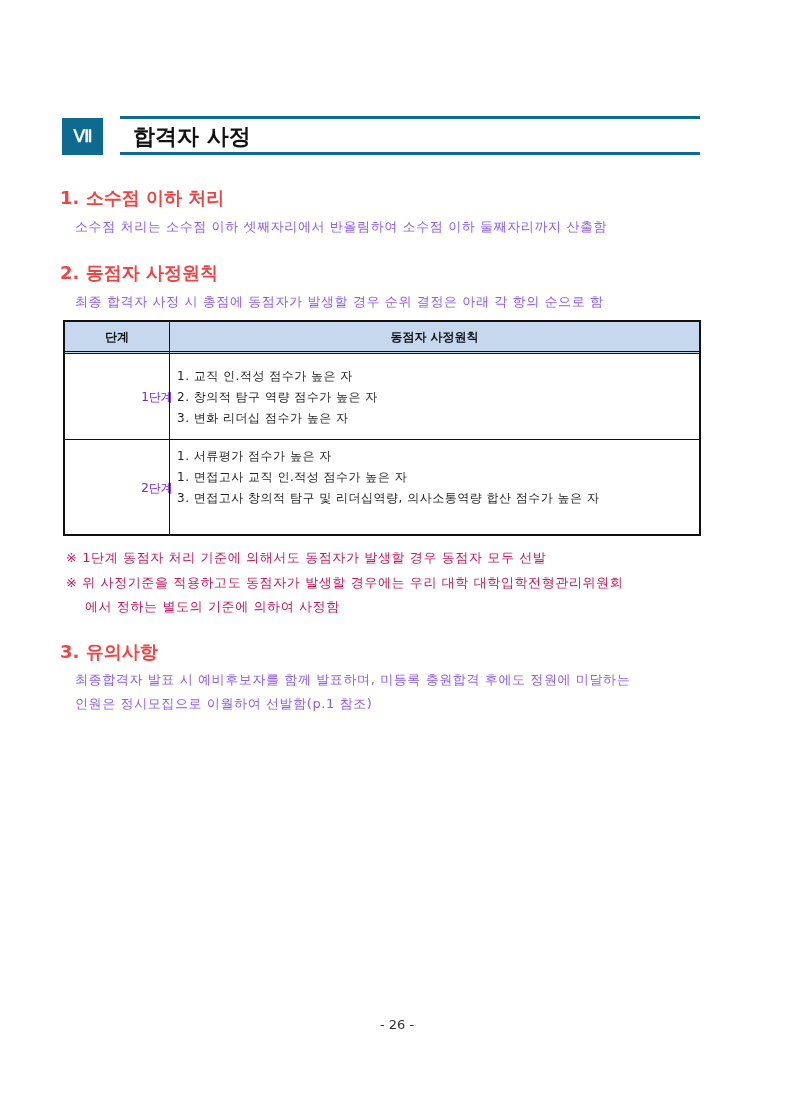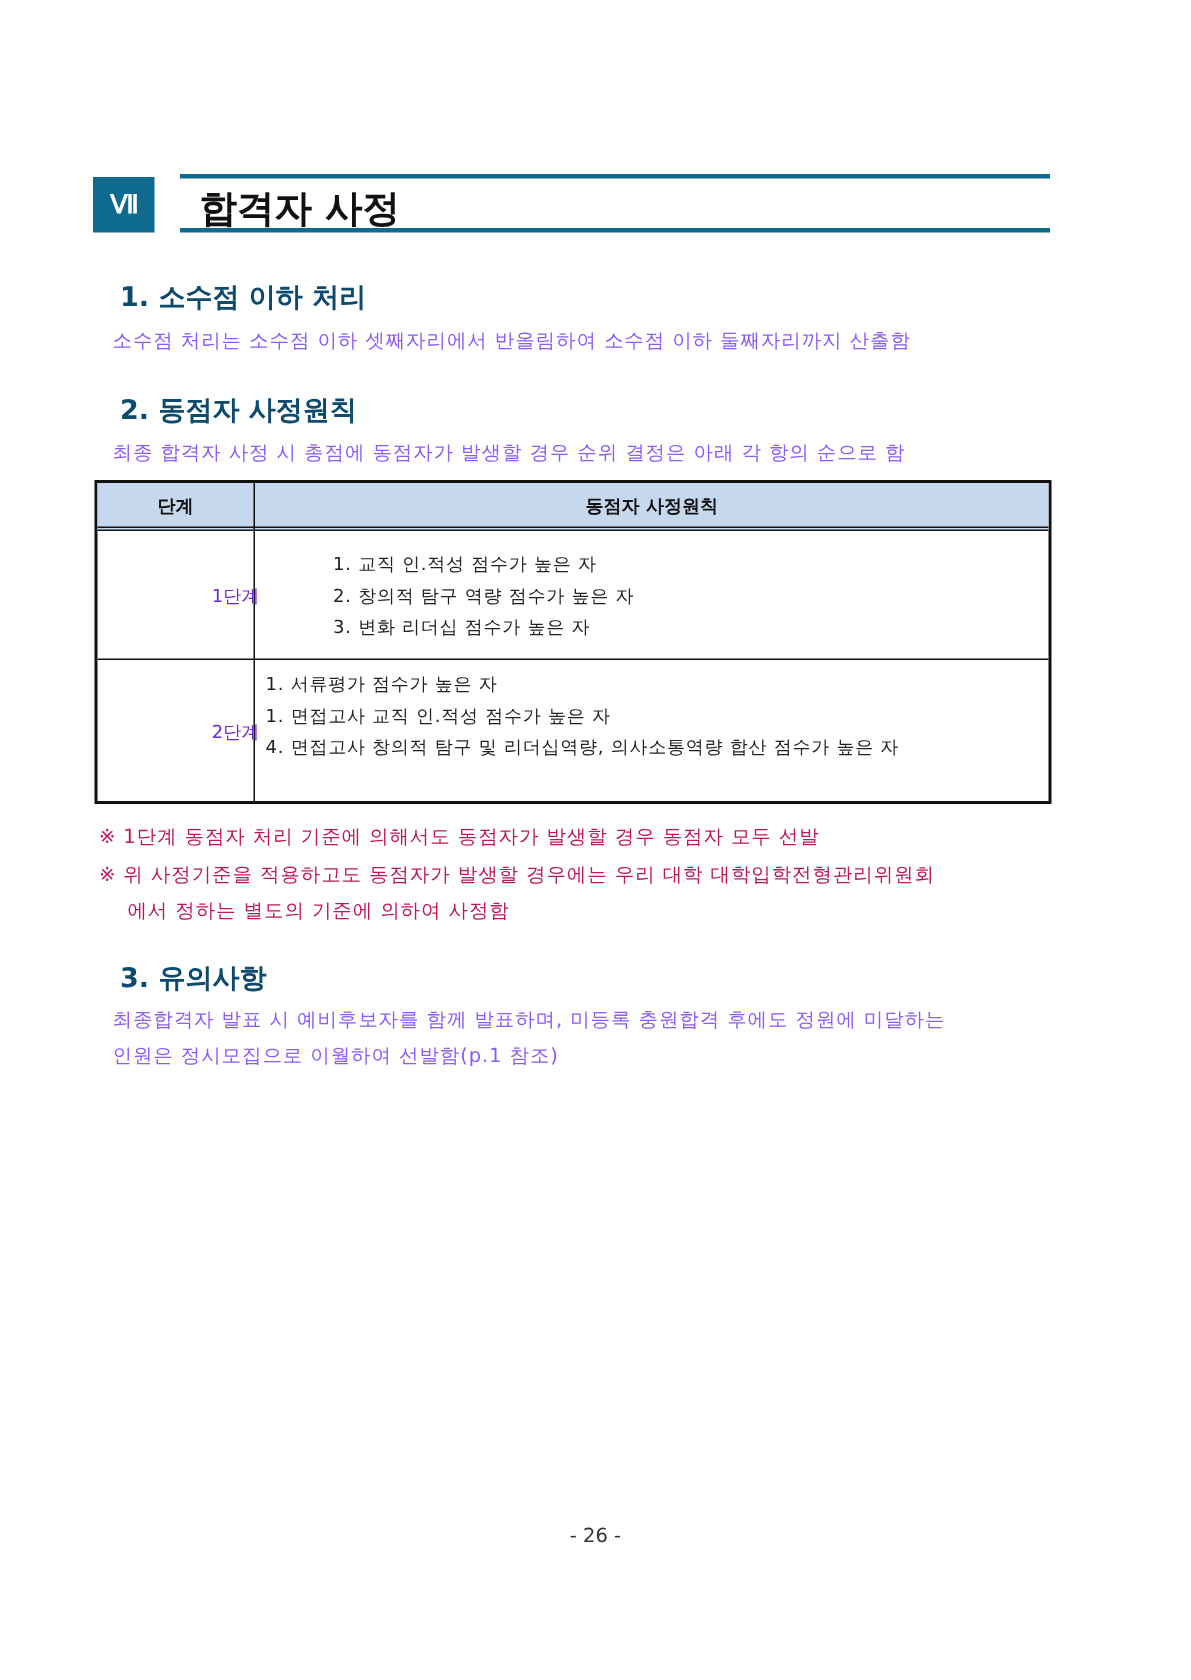--- a/index.html
+++ b/index.html
@@ -4,22 +4,22 @@
 <style>
   html, body { margin: 0; padding: 0; background: #ffffff; }
   body { width: 794px; height: 1120px; position: relative; overflow: hidden;
          font-family: "DejaVu Sans", "Liberation Sans", sans-serif; color: #111; }
   .chapter-box { position: absolute; left: 62px; top: 118px; width: 41px; height: 37px;
                  background: #0e6a8e; color: #fff; font-weight: bold; font-size: 17px;
                  display: flex; align-items: center; justify-content: center; letter-spacing: -1px;
                  font-family: "Liberation Sans", sans-serif; }
   .chapter-line-top { position: absolute; left: 120px; top: 116px; width: 580px; height: 3px; background: #0e6a8e; }
   .chapter-line-bottom { position: absolute; left: 120px; top: 152px; width: 580px; height: 3px; background: #0e6a8e; }
-  .chapter-title { position: absolute; left: 133px; top: 122px; font-size: 25px; font-weight: bold; color: #111; }
-  .section-title { position: absolute; left: 60px; font-size: 18px; font-weight: bold; color: #0c4a6e; margin-left: 20px; }
+  .chapter-title { position: absolute; left: 133px; top: 122px; font-size: 22px; font-weight: bold; color: #111; }
+  .section-title { position: absolute; left: 60px; font-size: 18px; font-weight: bold; color: #ef4444; }
   .body-text { position: absolute; left: 75px; font-size: 13px; color: #8b5cf6; letter-spacing: 0.6px; white-space: nowrap; }
   .table { position: absolute; left: 63px; top: 320px; width: 638px; height: 216px;
            border: 2px solid #111; box-sizing: border-box; }
   .thead { position: absolute; left: 0; top: 0; right: 0; height: 32px; background: #c6d8ee;
            border-bottom: 3px double #111; box-sizing: border-box; }
   .th { position: absolute; top: 0; height: 30px; display: flex; align-items: center; justify-content: center;
         font-size: 12px; font-weight: bold; }
   .vline { position: absolute; left: 104px; top: 0; bottom: 0; width: 1px; background: #111; }
   .row { position: absolute; left: 0; right: 0; box-sizing: border-box; }
   .row-label { position: absolute; left: 0; width: 104px; top: 0; bottom: 0; display: flex;
@@ -46,34 +46,34 @@
 
 <div class="table">
   <div class="thead">
     <div class="th" style="left:0;width:104px;">단계</div>
     <div class="th" style="left:105px;right:0;">동점자 사정원칙</div>
   </div>
   <div class="vline"></div>
 
   <div class="row" style="top:32px;height:86px;">
     <div class="row-label">1단계</div>
-    <div class="row-items" style="top:12px;margin-left:45px;">
+    <div class="row-items" style="top:12px;">
       <div>1. 교직 인.적성 점수가 높은 자</div>
       <div>2. 창의적 탐구 역량 점수가 높은 자</div>
       <div>3. 변화 리더십 점수가 높은 자</div>
     </div>
   </div>
   <div class="hline" style="top:117px;"></div>
 
   <div class="row" style="top:118px;height:96px;">
     <div class="row-label">2단계</div>
     <div class="row-items" style="top:6px;">
       <div>1. 서류평가 점수가 높은 자</div>
       <div>1. 면접고사 교직 인.적성 점수가 높은 자</div>
-      <div>4. 면접고사 창의적 탐구 및 리더십역량, 의사소통역량 합산 점수가 높은 자</div>
+      <div>3. 면접고사 창의적 탐구 및 리더십역량, 의사소통역량 합산 점수가 높은 자</div>
     </div>
   </div>
 </div>
 
 <div class="note" style="top:549px;">※ 1단계 동점자 처리 기준에 의해서도 동점자가 발생할 경우 동점자 모두 선발</div>
 <div class="note" style="top:574px;">※ 위 사정기준을 적용하고도 동점자가 발생할 경우에는 우리 대학 대학입학전형관리위원회</div>
 <div class="note" style="top:598px;white-space:pre;">    에서 정하는 별도의 기준에 의하여 사정함</div>
 
 <div class="section-title" style="top:640px;">3. 유의사항</div>
 <div class="body-text" style="top:671px;">최종합격자 발표 시 예비후보자를 함께 발표하며, 미등록 충원합격 후에도 정원에 미달하는</div>

